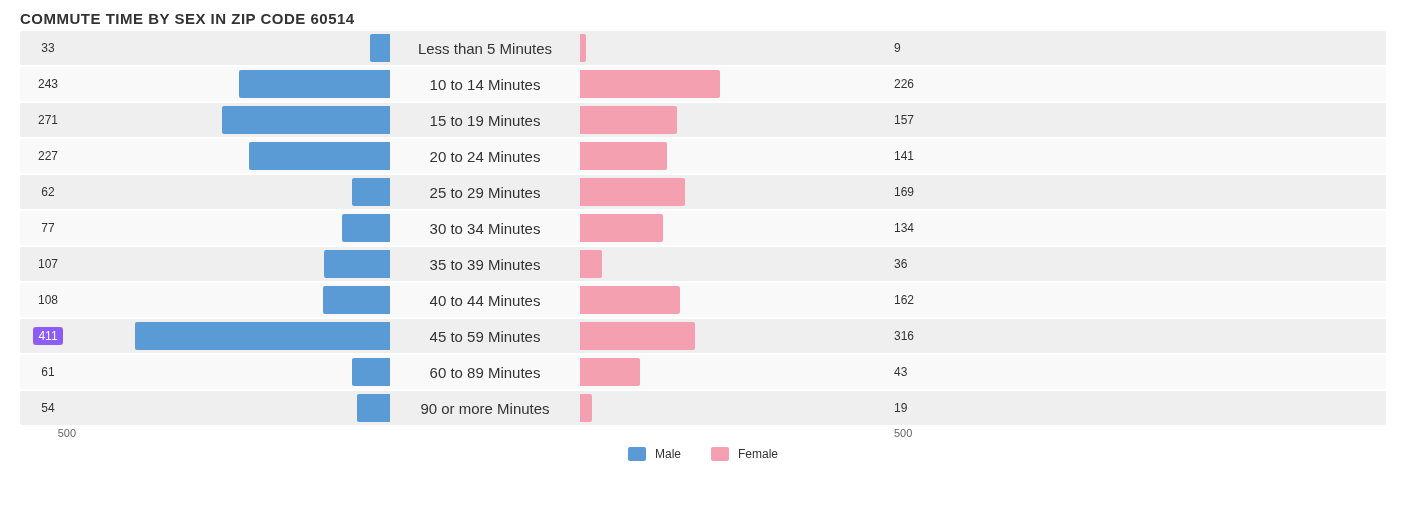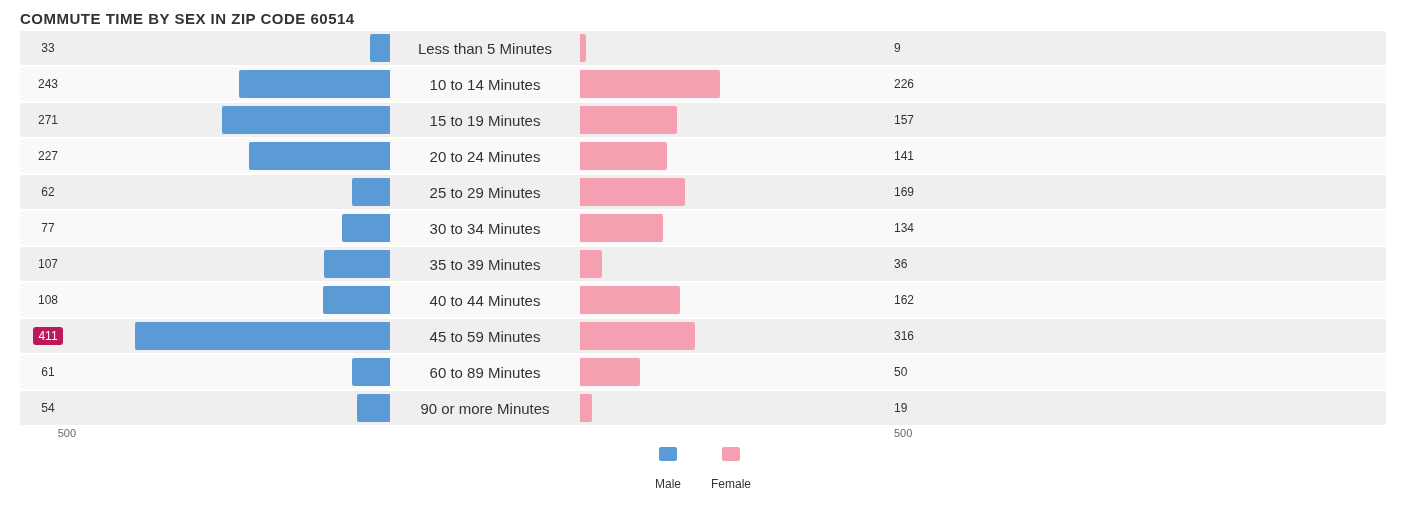--- a/index.html
+++ b/index.html
@@ -93,22 +93,21 @@
       justify-content: center;
       align-items: center;
       margin-top: 8px;
       gap: 30px;
       font-size: 12px;
       color: #333;
     }
     .legend-item {
       display: flex;
       align-items: center;
-      gap: 16px;
-      flex-direction: column;
+      gap: 9px;
     }
     .legend-swatch {
       width: 18px;
       height: 14px;
       border-radius: 2px;
     }
     .axis-row {
       display: flex;
       font-size: 11px;
       color: #666;
@@ -122,21 +121,21 @@
     .axis-label-space { width: 190px; }
     .axis-spacer-right { width: 310px; }
     .axis-right {
       width: 60px;
       text-align: left;
       padding-left: 4px;
     }
 
     
     .left-val-highlight {
-      background: #be185d;
+      background: #8b5cf6;
       color: #fff;
       padding: 2px 5px;
       border-radius: 3px;
       font-size: 12px;
     }
   </style>
 </head>
 <body>
 
 <div>
@@ -246,21 +245,21 @@
   </div>
         <div class="bar-row">
     <div class="left-val">61</div>
     <div class="left-bar-container">
       <div class="left-bar" style="width:38px;"></div>
     </div>
     <div class="label-cell">60 to 89 Minutes</div>
     <div class="right-bar-container">
       <div class="right-bar" style="width:60px;"></div>
     </div>
-    <div class="right-val">50</div>
+    <div class="right-val">43</div>
   </div>
         <div class="bar-row">
     <div class="left-val">54</div>
     <div class="left-bar-container">
       <div class="left-bar" style="width:33px;"></div>
     </div>
     <div class="label-cell">90 or more Minutes</div>
     <div class="right-bar-container">
       <div class="right-bar" style="width:12px;"></div>
     </div>

